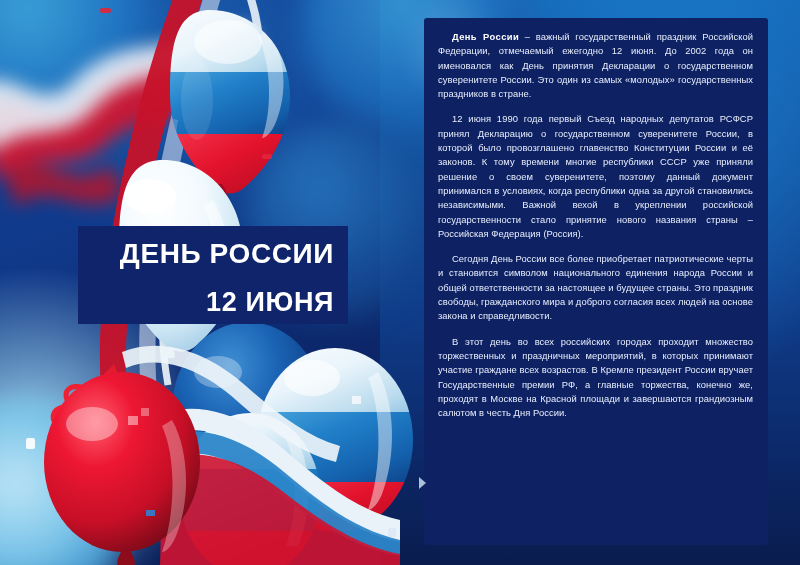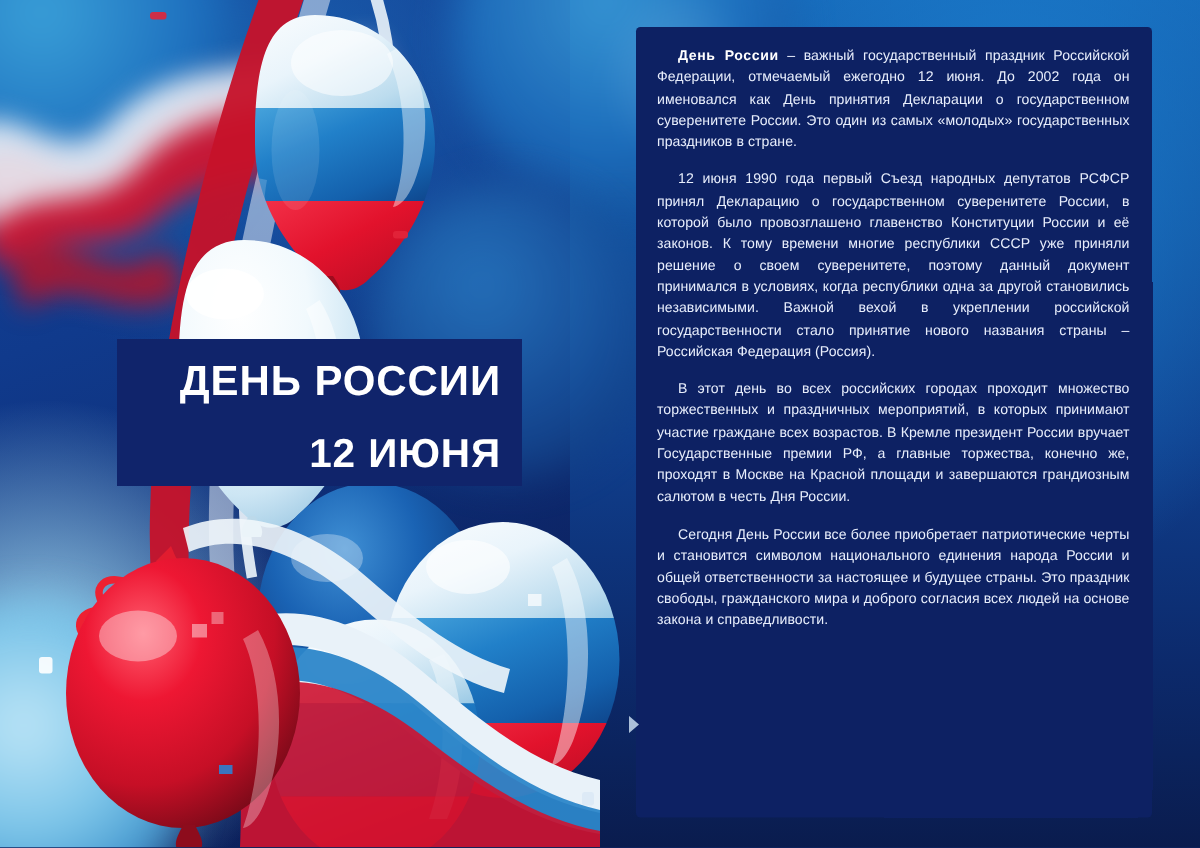--- a/index.html
+++ b/index.html
@@ -326,19 +326,19 @@
   <div id="title-plate">
     <div class="line" id="title-main">ДЕНЬ РОССИИ</div>
     <div class="line" id="title-sub">12 ИЮНЯ</div>
   </div>
 
   <div id="text-panel">
     <p>
       <b>День России</b><span> – важный государственный праздник Российской Федерации, отмечаемый ежегодно 12 июня. До 2002 года он именовался как День принятия Декларации о государственном суверенитете России. Это один из самых «молодых» государственных праздников в стране.</span>
     </p>
     <p>12 июня 1990 года первый Съезд народных депутатов РСФСР принял Декларацию о государственном суверенитете России, в которой было провозглашено главенство Конституции России и её законов. К тому времени многие республики СССР уже приняли решение о своем суверенитете, поэтому данный документ принимался в условиях, когда республики одна за другой становились независимыми. Важной вехой в укреплении российской государственности стало принятие нового названия страны – Российская Федерация (Россия).</p>
+    <p>Сегодня День России все более приобретает патриотические черты и становится символом национального единения народа России и общей ответственности за настоящее и будущее страны. Это праздник свободы, гражданского мира и доброго согласия всех людей на основе закона и справедливости.</p>
     <p>В этот день во всех российских городах проходит множество торжественных и праздничных мероприятий, в которых принимают участие граждане всех возрастов. В Кремле президент России вручает Государственные премии РФ, а главные торжества, конечно же, проходят в Москве на Красной площади и завершаются грандиозным салютом в честь Дня России.</p>
-    <p>Сегодня День России все более приобретает патриотические черты и становится символом национального единения народа России и общей ответственности за настоящее и будущее страны. Это праздник свободы, гражданского мира и доброго согласия всех людей на основе закона и справедливости.</p>
   </div>
 
   <div class="panel-marker"></div>
 
 </div>
 
 </body></html>

